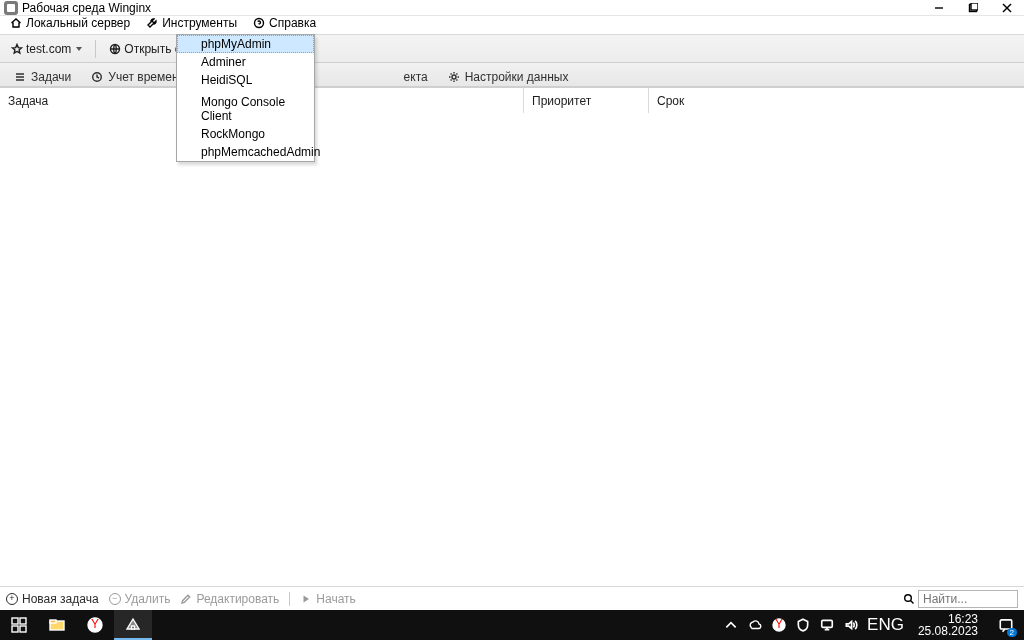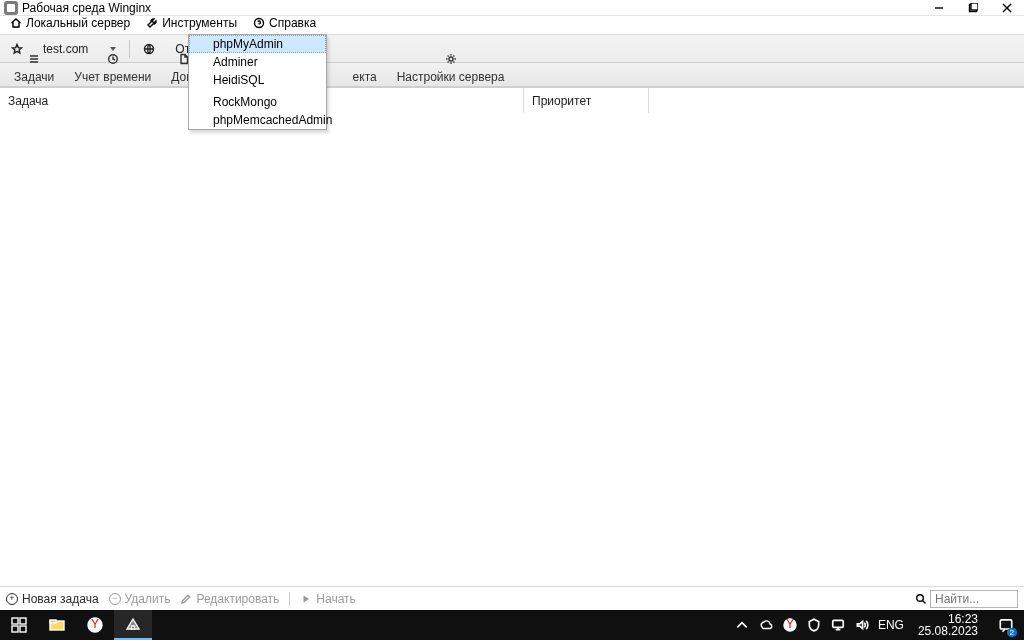--- a/index.html
+++ b/index.html
@@ -15,46 +15,46 @@
   
   .menubar { height: 19px; display:flex; align-items:flex-start; border-bottom:1px solid #d9d9d9; background:#fff; padding-left:2px; }
   .menuitem { display:flex; align-items:center; gap:4px; padding:0 8px; color:#000; cursor:default; position:relative; }
   .menuitem.active { background:#fdfdfd; border:1px solid #c0c0c0; border-bottom:none; margin-top:-1px; }
   .menubar .spacer { flex:1; }
   .menuitem.right { font-size:11.5px; }
   .ico { width:12px;height:12px; display:inline-flex; align-items:center; justify-content:center; }
   .ico svg{width:12px;height:12px;}
   
   .toolbar { height: 28px; background: linear-gradient(#f4f4f4,#ececec); border-bottom:1px solid #cfcfcf; display:flex; align-items:center; padding:0 4px; gap:2px; }
-  .tbtn { display:flex; align-items:center; gap:20px; padding:2px 6px; height:22px; color:#202020; border:1px solid transparent; border-radius:2px;justify-content:center;}
+  .tbtn { display:flex; align-items:center; gap:3px; padding:2px 6px; height:22px; color:#202020; border:1px solid transparent; border-radius:2px;justify-content:center;}
   .tsep{ width:1px; height:18px; background:#c8c8c8; margin:0 4px;}
   .caret{ width:0;height:0;border-left:3px solid transparent;border-right:3px solid transparent;border-top:4px solid #555; margin-left:2px;}
   
   .tabstrip { height:24px; background:linear-gradient(#f1f1f1,#e7e7e7); border-bottom:1px solid #cfcfcf; display:flex; align-items:flex-end; padding-left:4px; gap:0;}
-  .tab { display:flex; align-items:center; gap:5px; padding:3px 9px; color:#303030; border:1px solid transparent; border-bottom:none; position:relative; top:1px;flex-direction:column;}
+  .tab { display:flex; align-items:center; gap:5px; padding:3px 9px; color:#303030; border:1px solid transparent; border-bottom:none; position:relative; top:1px;}
   
   .tablewrap{ position:relative; }
   .thead{ height:28px; display:flex; border:1px solid #cfcfcf; border-left:none; border-right:none; background:#fff;}
   .th{ padding:3px 8px; border-right:1px solid #d9d9d9; color:#202020; display:flex; align-items:center;}
   .th.c1{ width:524px;} .th.c2{ width:184px;} .th.c3{ width:125px;} .th.c4{ flex:1; border-right:none;}
   
-  .dropdown{ position:absolute; left:188px; top:38px; width:139px; background:#fff; border:1px solid #a7a7a7; box-shadow:2px 3px 3px rgba(0,0,0,.15); z-index:50;}
+  .dropdown{ position:absolute; left:176px; top:38px; width:139px; background:#fff; border:1px solid #a7a7a7; box-shadow:2px 3px 3px rgba(0,0,0,.15); z-index:50;}
   .dropdown .dditem{ padding:2px 6px 2px 24px; line-height:14px; color:#000;}
   .dropdown .dditem.sel{ background:#cde8ff; outline:1px dotted #6aa9e8; outline-offset:-1px;}
   .dropdown .gap{ height:4px;}
   
   .main{ position:absolute; left:0; right:0; top:113px; bottom:54px; background:#fff;}
   
   .actionbar{ position:absolute; left:0; right:0; bottom:30px; height:24px; border-top:1px solid #d9d9d9; background:#fff; display:flex; align-items:center; padding:0 6px; gap:10px;}
   .actbtn{ display:flex; align-items:center; gap:4px; color:#2b2b2b;}
   .actbtn.disabled{ color:#9a9a9a;}
   .actbtn .circ{ width:12px;height:12px;border:1.5px solid currentColor;border-radius:50%; display:flex;align-items:center;justify-content:center; font-size:9px; line-height:9px;}
   .actionbar .spacer{flex:1;}
   .searchwrap{ display:flex; align-items:center; gap:3px;}
-  .searchwrap input{ width:88px; height:18px; border:1px solid #b5b5b5; padding:1px 4px; font-size:12px;}
+  .searchwrap input{ width:100px; height:18px; border:1px solid #b5b5b5; padding:1px 4px; font-size:12px;}
   
   .taskbar{ position:absolute; left:0; right:0; bottom:0; height:30px; background:#101010; display:flex; align-items:center; color:#fff;}
   .taskbar .tbicon{ width:38px; height:30px; display:flex; align-items:center; justify-content:center;}
   .taskbar .tbicon.active{ border-bottom:2px solid #76b9ed; background:#272727;}
   .taskbar .tbicon svg{width:16px;height:16px;}
   .taskbar .spacer{flex:1;}
   .tray{ display:flex; align-items:center; gap:8px; padding-right:4px;}
   .tray .ticon{ width:16px; height:16px; display:flex; align-items:center; justify-content:center;}
   .tray .ticon svg{width:14px;height:14px;}
   .clock{ text-align:right; font-size:11px; line-height:12px; padding:0 6px;}
@@ -116,20 +116,21 @@
       </span>
     <span>Справка</span>
   </div>
   <span class="spacer"></span>
 
   <div class="dropdown" style="top:18px;">
     <div class="dditem sel">phpMyAdmin</div>
     <div class="dditem">Adminer</div>
     <div class="dditem">HeidiSQL</div>
     <div class="gap"></div>
+    <div class="dditem">Mongo Console Client</div>
     <div class="dditem">RockMongo</div>
     <div class="dditem">phpMemcachedAdmin</div>
   </div>
 </div>
 
 <div class="toolbar">
   <div class="tbtn">
     <span class="ico">
         <svg viewBox="0 0 12 12">
           <path d="M6 1.5 7.3 4.6l3.2.3-2.4 2.1.7 3.1L6 8.5 3.2 10.1l.7-3.1L1.5 4.9l3.2-.3z"></path>
@@ -191,28 +192,29 @@
   <div class="tab">
     <span>екта</span>
   </div>
   <div class="tab">
     <span class="ico">
         <svg viewBox="0 0 12 12">
           <circle cx="6" cy="6" r="2"></circle>
           <path d="M6 1v1.5M6 9.5V11M1 6h1.5M9.5 6H11M2.6 2.6l1 1M8.4 8.4l1 1M9.4 2.6l-1 1M3.6 8.4l-1 1"></path>
         </svg>
       </span>
-    <span>Настройки сервера</span>
+    <span>Настройки данных</span>
   </div>
 </div>
 
 <div class="tablewrap">
   <div class="thead">
     <div class="th c1">Задача</div>
     <div class="th c3">Приоритет</div>
+    <div class="th c4">Срок</div>
   </div>
 </div>
 
 <div class="main"></div>
 
 <div class="actionbar">
   <div class="actbtn">
     <span class="circ">+</span>
     <span>Новая задача</span>
   </div>
@@ -303,21 +305,21 @@
         <svg viewBox="0 0 12 12">
           <rect x="1.5" y="2" width="9" height="6" rx="1"></rect>
           <path d="M4 10h4M6 8v2"></path>
         </svg>
       </span>
     <span class="ticon">
         <svg viewBox="0 0 12 12">
           <path d="M2 5v2h2l2.5 2V3L4 5H2zM8 4c1 .8 1 3.2 0 4M9.5 2.5c2 1.5 2 5.5 0 7"></path>
         </svg>
       </span>
-    <span style="font-size:12px;">ENG</span>
+    <span style="font-size:17px;">ENG</span>
     <div class="clock">
       <div>16:23</div>
       <div>25.08.2023</div>
     </div>
     <div class="notif">
       <svg viewBox="0 0 14 14">
           <rect x="2" y="2.5" width="10" height="8" rx="1"></rect>
           <path d="M4 13l2-2.5"></path>
         </svg>
       <span class="badge">2</span>

